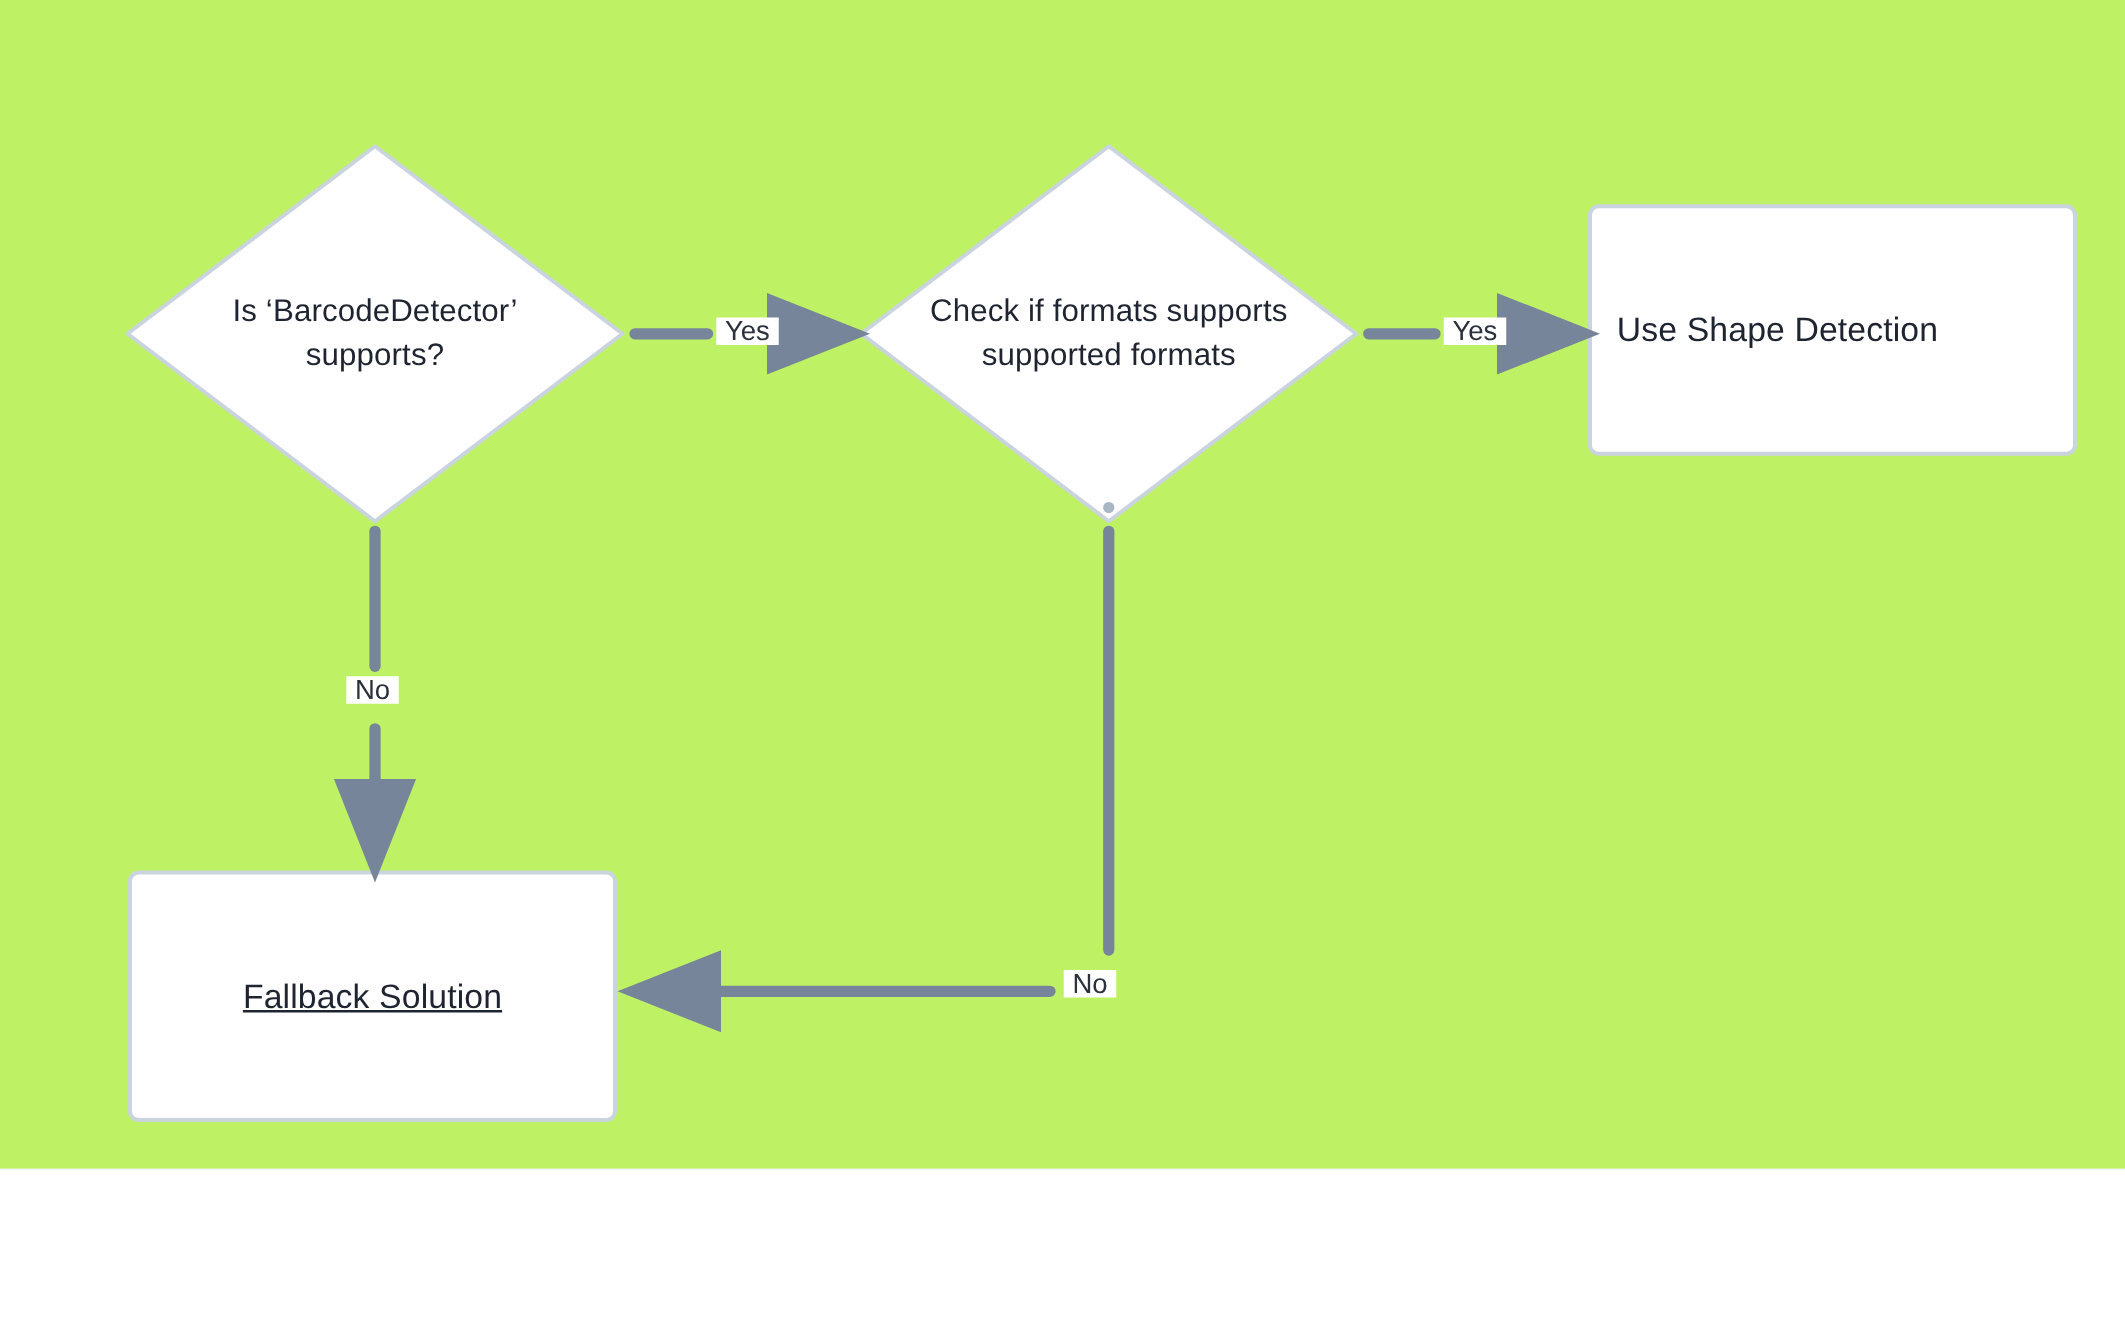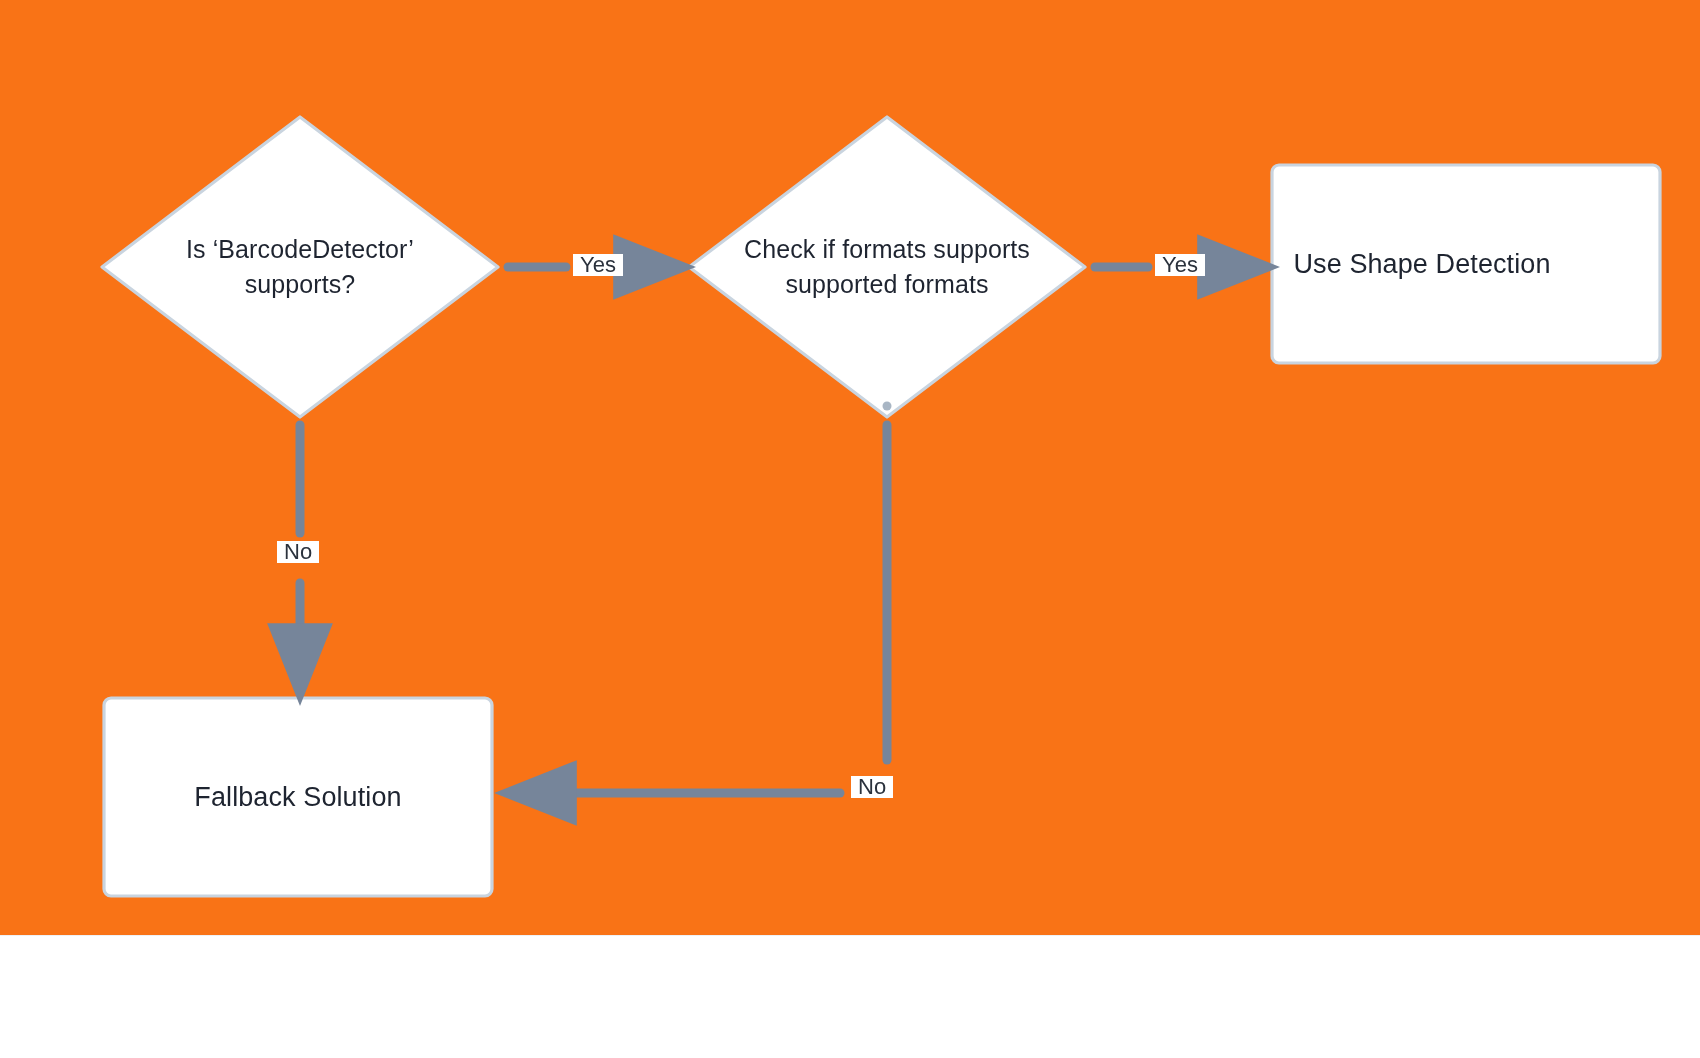--- a/index.html
+++ b/index.html
@@ -8,21 +8,21 @@
     background: #ffffff;
   }
   body {
     font-family: "Liberation Sans", sans-serif;
     -webkit-font-smoothing: antialiased;
   }
   #canvas {
     position: relative;
     width: 1700px;
     height: 944px;
-    background: #f97316;
+    background: #bef264;
     overflow: hidden;
   }
   #flow-svg {
     position: absolute;
     left: 0;
     top: 0;
     width: 1700px;
     height: 1058px;
   }
   .node-label {
@@ -111,21 +111,21 @@
       <div>supported formats</div>
     </div>
   </div>
 
   <div class="node-label box-label" style="left:1238px; top:206px; width:368px; height:116px;">
     <div>
       <div>Use Shape Detection</div>
     </div>
   </div>
 
-  <div class="node-label box-label" style="left:114px; top:768px; width:368px; height:58px;">
+  <div class="node-label box-label" style="left:114px; top:768px; width:368px; height:58px;text-decoration:underline;">
     <div>
       <div>Fallback Solution</div>
     </div>
   </div>
 
   <span class="edge-label" style="left:573px; top:254px;">Yes</span>
 
   <span class="edge-label" style="left:1155px; top:254px;">Yes</span>
 
   <span class="edge-label" style="left:277px; top:541px;">No</span>

